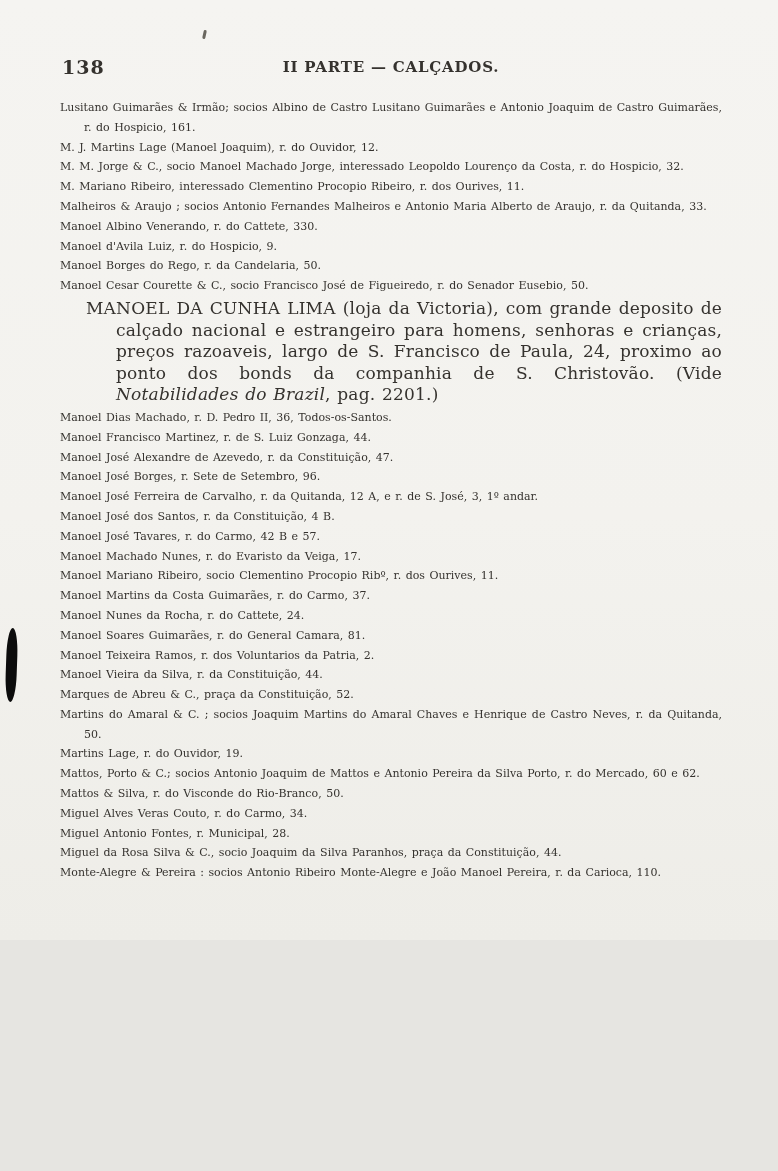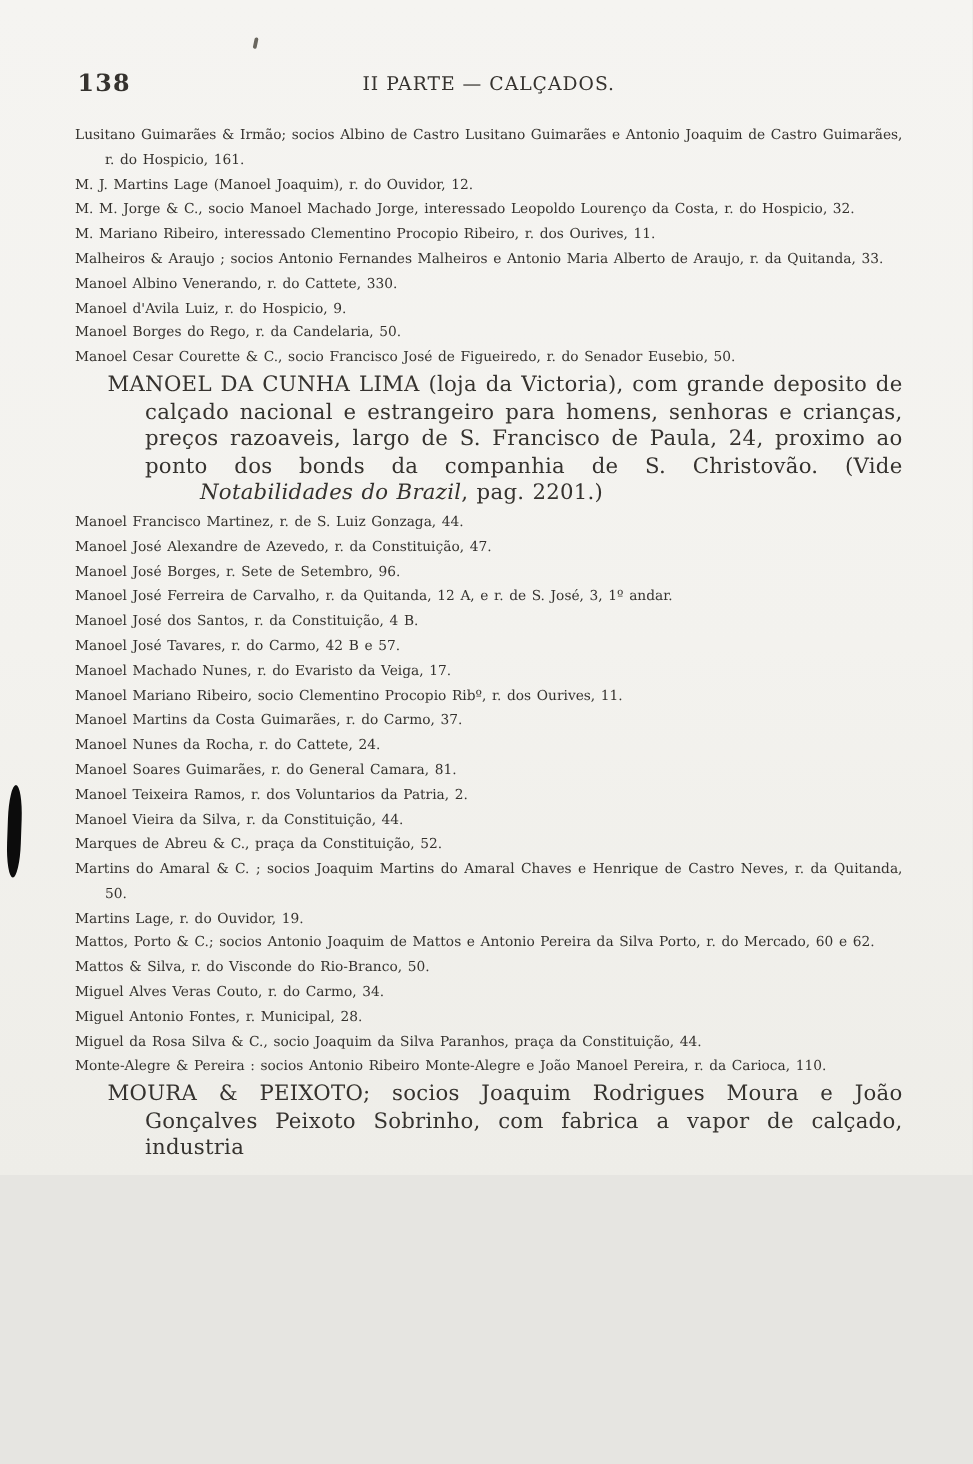--- a/index.html
+++ b/index.html
@@ -33,21 +33,21 @@
     position:absolute;
     left:2px;top:2px;
     font-size:19px;
     font-weight:bold;
     letter-spacing:1px;
   }
   .running-head{
     display:block;
     text-align:center;
     font-size:15px;
-    font-weight:normal;
+    font-weight:bold;
     letter-spacing:0.8px;
     padding-top:4px;
   }
   .entries{display:block;}
   .entry{
     margin:0;
     text-align:justify;
     font-size:11px;
     line-height:19.8px;
     padding-left:24px;
@@ -55,21 +55,21 @@
     word-spacing:1px;
   }
   .entry.display{
     font-size:17px;
     line-height:21.6px;
     margin:2px 0 2px 26px;
     padding-left:30px;
     text-indent:-30px;
     letter-spacing:0.2px;
   }
-  .entry em{font-style:italic;margin-left:44px;}
+  .entry em{font-style:italic;}
   .ink-blot{
     position:absolute;
     left:6px;top:628px;
     width:11px;height:74px;
     background:#0c0c0c;
     border-radius:6px / 30px;
     transform:rotate(2deg);
   }
   .ink-speck{
     position:absolute;
@@ -95,20 +95,21 @@
         <p class="entry"><span>Lusitano Guimarães &amp; Irmão; socios Albino de Castro Lusitano Guimarães e Antonio Joaquim de Castro Guimarães, r. do Hospicio, 161.</span></p>
         <p class="entry"><span>M. J. Martins Lage (Manoel Joaquim), r. do Ouvidor, 12.</span></p>
         <p class="entry"><span>M. M. Jorge &amp; C., socio Manoel Machado Jorge, interessado Leopoldo Lourenço da Costa, r. do Hospicio, 32.</span></p>
         <p class="entry"><span>M. Mariano Ribeiro, interessado Clementino Procopio Ribeiro, r. dos Ourives, 11.</span></p>
         <p class="entry"><span>Malheiros &amp; Araujo ; socios Antonio Fernandes Malheiros e Antonio Maria Alberto de Araujo, r. da Quitanda, 33.</span></p>
         <p class="entry"><span>Manoel Albino Venerando, r. do Cattete, 330.</span></p>
         <p class="entry"><span>Manoel d'Avila Luiz, r. do Hospicio, 9.</span></p>
         <p class="entry"><span>Manoel Borges do Rego, r. da Candelaria, 50.</span></p>
         <p class="entry"><span>Manoel Cesar Courette &amp; C., socio Francisco José de Figueiredo, r. do Senador Eusebio, 50.</span></p>
         <p class="entry display"><span>MANOEL DA CUNHA LIMA (loja da Victoria), com grande deposito de calçado nacional e estrangeiro para homens, senhoras e crianças, preços razoaveis, largo de S. Francisco de Paula, 24, proximo ao ponto dos bonds da companhia de S. Christovão. (Vide </span><em>Notabilidades do Brazil</em><span>, pag. 2201.)</span></p>
+        <p class="entry"><span>Manoel Dias Machado, r. D. Pedro II, 36, Todos-os-Santos.</span></p>
         <p class="entry"><span>Manoel Francisco Martinez, r. de S. Luiz Gonzaga, 44.</span></p>
         <p class="entry"><span>Manoel José Alexandre de Azevedo, r. da Constituição, 47.</span></p>
         <p class="entry"><span>Manoel José Borges, r. Sete de Setembro, 96.</span></p>
         <p class="entry"><span>Manoel José Ferreira de Carvalho, r. da Quitanda, 12 A, e r. de S. José, 3, 1º andar.</span></p>
         <p class="entry"><span>Manoel José dos Santos, r. da Constituição, 4 B.</span></p>
         <p class="entry"><span>Manoel José Tavares, r. do Carmo, 42 B e 57.</span></p>
         <p class="entry"><span>Manoel Machado Nunes, r. do Evaristo da Veiga, 17.</span></p>
         <p class="entry"><span>Manoel Mariano Ribeiro, socio Clementino Procopio Ribº, r. dos Ourives, 11.</span></p>
         <p class="entry"><span>Manoel Martins da Costa Guimarães, r. do Carmo, 37.</span></p>
         <p class="entry"><span>Manoel Nunes da Rocha, r. do Cattete, 24.</span></p>
@@ -117,16 +118,15 @@
         <p class="entry"><span>Manoel Vieira da Silva, r. da Constituição, 44.</span></p>
         <p class="entry"><span>Marques de Abreu &amp; C., praça da Constituição, 52.</span></p>
         <p class="entry"><span>Martins do Amaral &amp; C. ; socios Joaquim Martins do Amaral Chaves e Henrique de Castro Neves, r. da Quitanda, 50.</span></p>
         <p class="entry"><span>Martins Lage, r. do Ouvidor, 19.</span></p>
         <p class="entry"><span>Mattos, Porto &amp; C.; socios Antonio Joaquim de Mattos e Antonio Pereira da Silva Porto, r. do Mercado, 60 e 62.</span></p>
         <p class="entry"><span>Mattos &amp; Silva, r. do Visconde do Rio-Branco, 50.</span></p>
         <p class="entry"><span>Miguel Alves Veras Couto, r. do Carmo, 34.</span></p>
         <p class="entry"><span>Miguel Antonio Fontes, r. Municipal, 28.</span></p>
         <p class="entry"><span>Miguel da Rosa Silva &amp; C., socio Joaquim da Silva Paranhos, praça da Constituição, 44.</span></p>
         <p class="entry"><span>Monte-Alegre &amp; Pereira : socios Antonio Ribeiro Monte-Alegre e João Manoel Pereira, r. da Carioca, 110.</span></p>
-        <p class="entry display"><span>MOURA &amp; PEIXOTO; socios Joaquim Rodrigues Moura e João Gonçalves Peixoto Sobrinho, com fabrica a vapor de calçado, industria</span></p>
       </main>
   </div>
 </div>
 
 </body></html>

